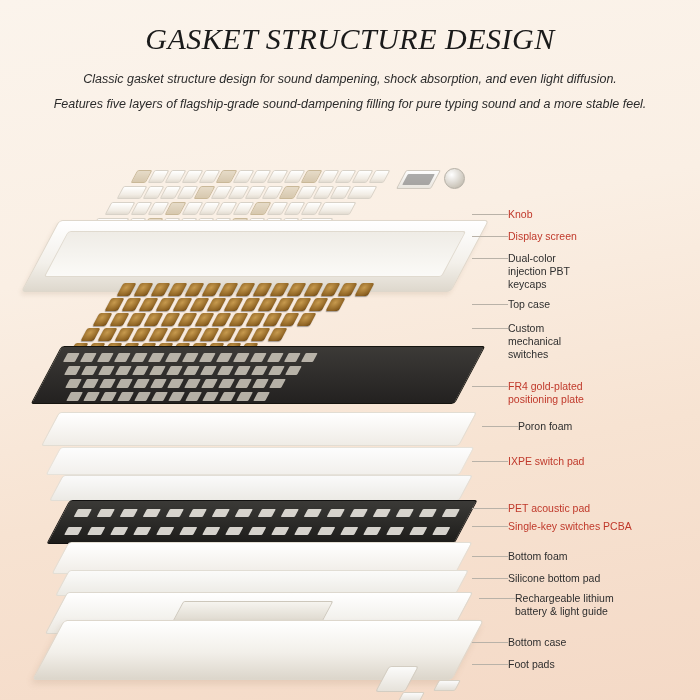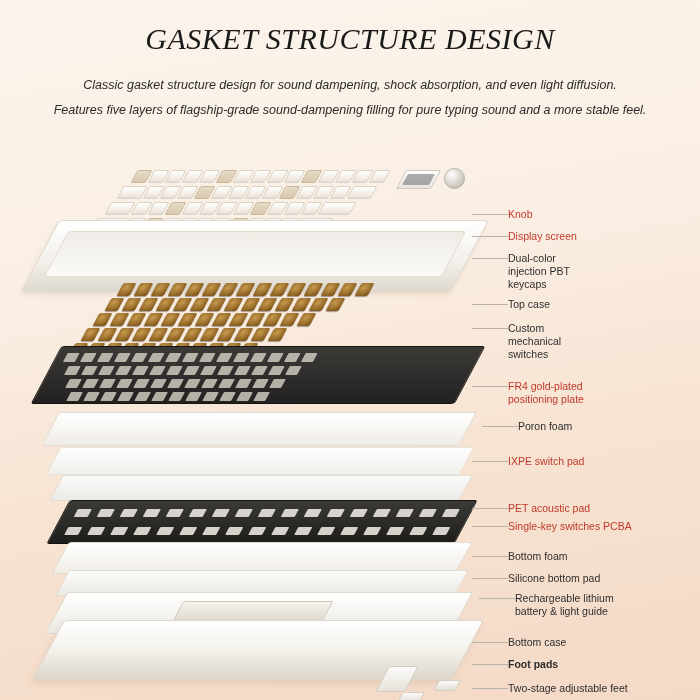--- a/index.html
+++ b/index.html
@@ -17,21 +17,21 @@
   #title {
     font-size: 30px;
     letter-spacing: 0.5px;
     color: #1a1a1a;
     font-weight: 400;
     font-family: "Liberation Serif", serif;
   }
   .sub {
     font-size: 12.5px;
     color: #2b2b2b;
-    margin-top: 21px;
+    margin-top: 15px;
     line-height: 1.35;
   }
   .sub.second { margin-top: 8px; }
 
   
   #stage {
     position: absolute;
     left: 0; top: 150px;
     width: 700px; height: 550px;
   }
@@ -502,16 +502,15 @@
 positioning plate</span></div>
       <div class="callout" style="top: 270px; left: 10px;"><span class="dash"></span><span class="lbl">Poron foam</span></div>
       <div class="callout accent" style="top: 305px; left: 0px;"><span class="dash"></span><span class="lbl">IXPE switch pad</span></div>
       <div class="callout accent" style="top: 352px; left: 0px;"><span class="dash"></span><span class="lbl">PET acoustic pad</span></div>
       <div class="callout accent" style="top: 370px; left: 0px;"><span class="dash"></span><span class="lbl">Single-key switches PCBA</span></div>
       <div class="callout" style="top: 400px; left: 0px;"><span class="dash"></span><span class="lbl">Bottom foam</span></div>
       <div class="callout" style="top: 422px; left: 0px;"><span class="dash"></span><span class="lbl">Silicone bottom pad</span></div>
       <div class="callout" style="top: 442px; left: 7px;"><span class="dash"></span><span class="lbl">Rechargeable lithium
 battery &amp; light guide</span></div>
       <div class="callout" style="top: 486px; left: 0px;"><span class="dash"></span><span class="lbl">Bottom case</span></div>
-      <div class="callout" style="top: 508px; left: 0px; font-weight: bold;"><span class="dash"></span><span class="lbl">Foot pads</span></div>
-      <div class="callout" style="top: 532px; left: 0px;"><span class="dash"></span><span class="lbl">Two-stage adjustable feet</span></div>
+      <div class="callout" style="top: 508px; left: 0px;"><span class="dash"></span><span class="lbl">Foot pads</span></div>
     </div>
 </div>
 
 </body></html>

